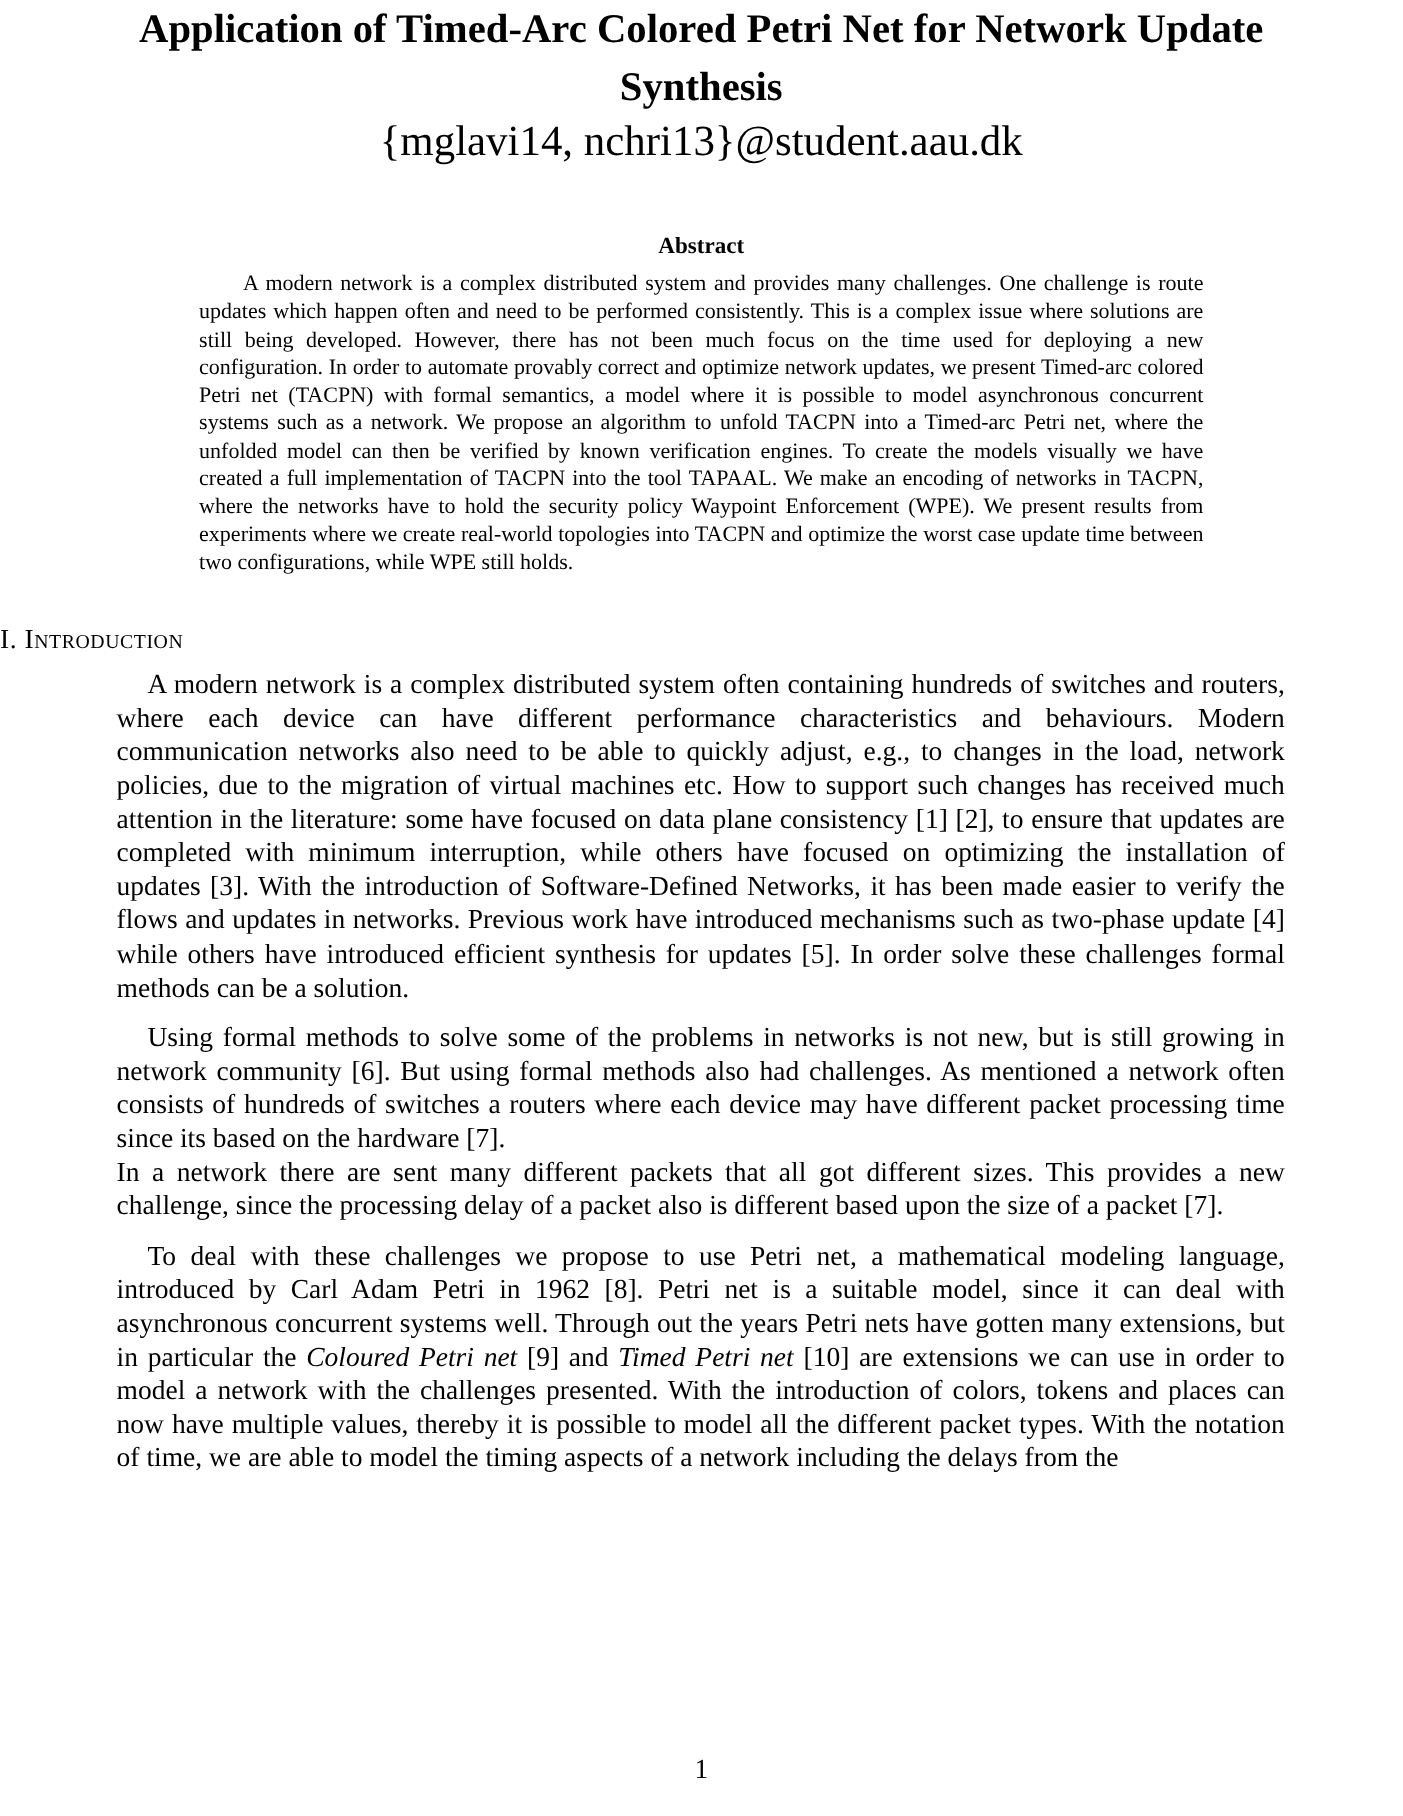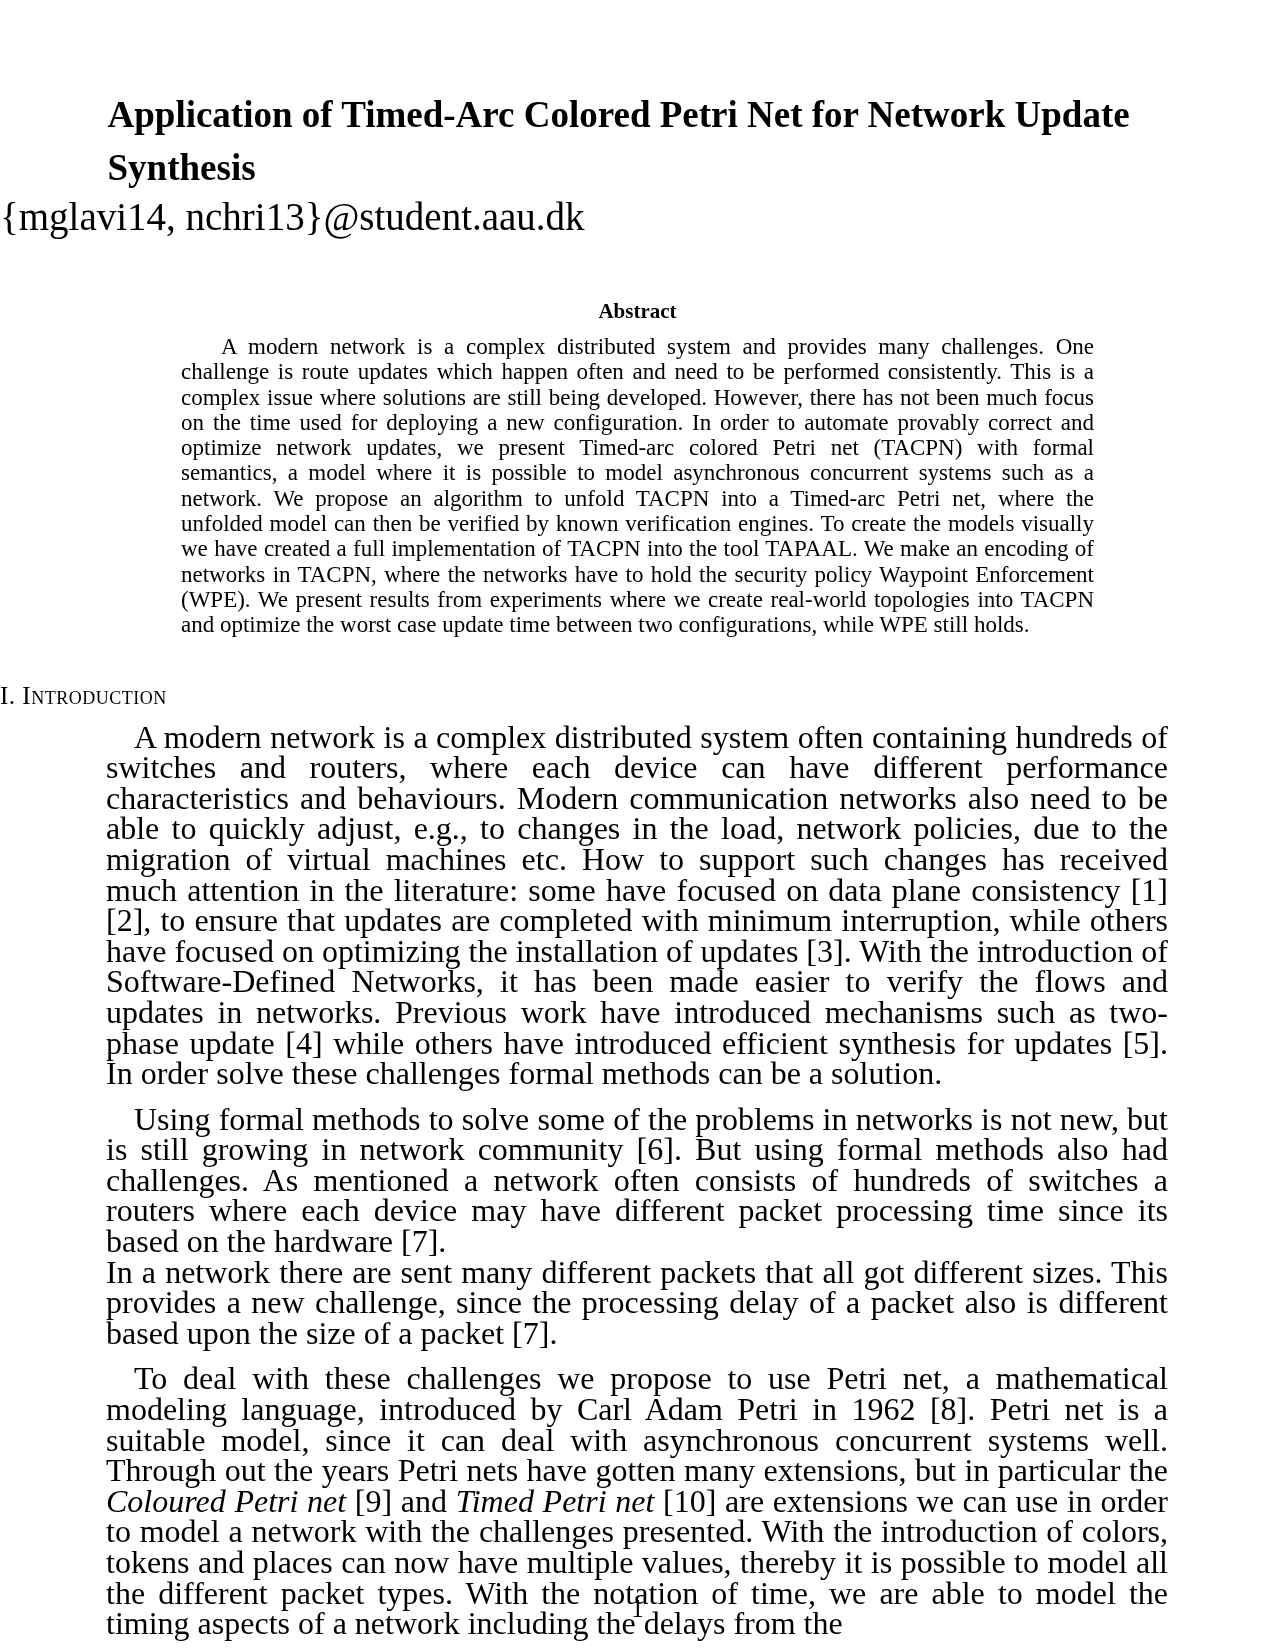--- a/index.html
+++ b/index.html
@@ -4,58 +4,58 @@
 <style>
   html, body { margin: 0; padding: 0; background: #ffffff; }
   body {
     width: 1275px;
     height: 1651px;
     position: relative;
     color: #000000;
     font-family: "Liberation Serif", "DejaVu Serif", serif;
     overflow: hidden;
   }
-  .header { padding-top: 88px; }
+  .header { text-align: center; }
   .title {
     font-size: 37px;
     font-weight: bold;
     line-height: 53px;
     margin: 0 auto;
     width: 1060px;
   }
   .authors { font-size: 29px; margin-top: 26px; }
   .affiliation { font-size: 29px; margin-top: 28px; }
   .email { font-size: 39px; font-weight: normal; }
 
   .abstract-heading {
     text-align: center;
     font-weight: bold;
     font-size: 21px;
     margin-top: 60px;
   }
   .abstract-body {
     width: 913px;
     margin: 10px auto 0 auto;
-    font-size: 23px;
+    font-size: 20px;
     line-height: 25.3px;
     text-align: justify;
     text-indent: 40px;
   }
 
   .section-heading {
     font-size: 25px;
     margin-top: 44px;
     font-variant: small-caps;
     letter-spacing: 0.5px;
   }
 
   .body-text {
     width: 1062px;
     margin: 12px 0 4px 106px;
-    font-size: 32px;
+    font-size: 25px;
     line-height: 30.6px;
     text-align: justify;
   }
   p.body-par { margin: 0; }
   p.body-par.indent { text-indent: 28px; }
   p.body-par.gap { margin-top: 15px; }
   .italic { font-style: italic; }
 
   .page-number {
     position: absolute;

